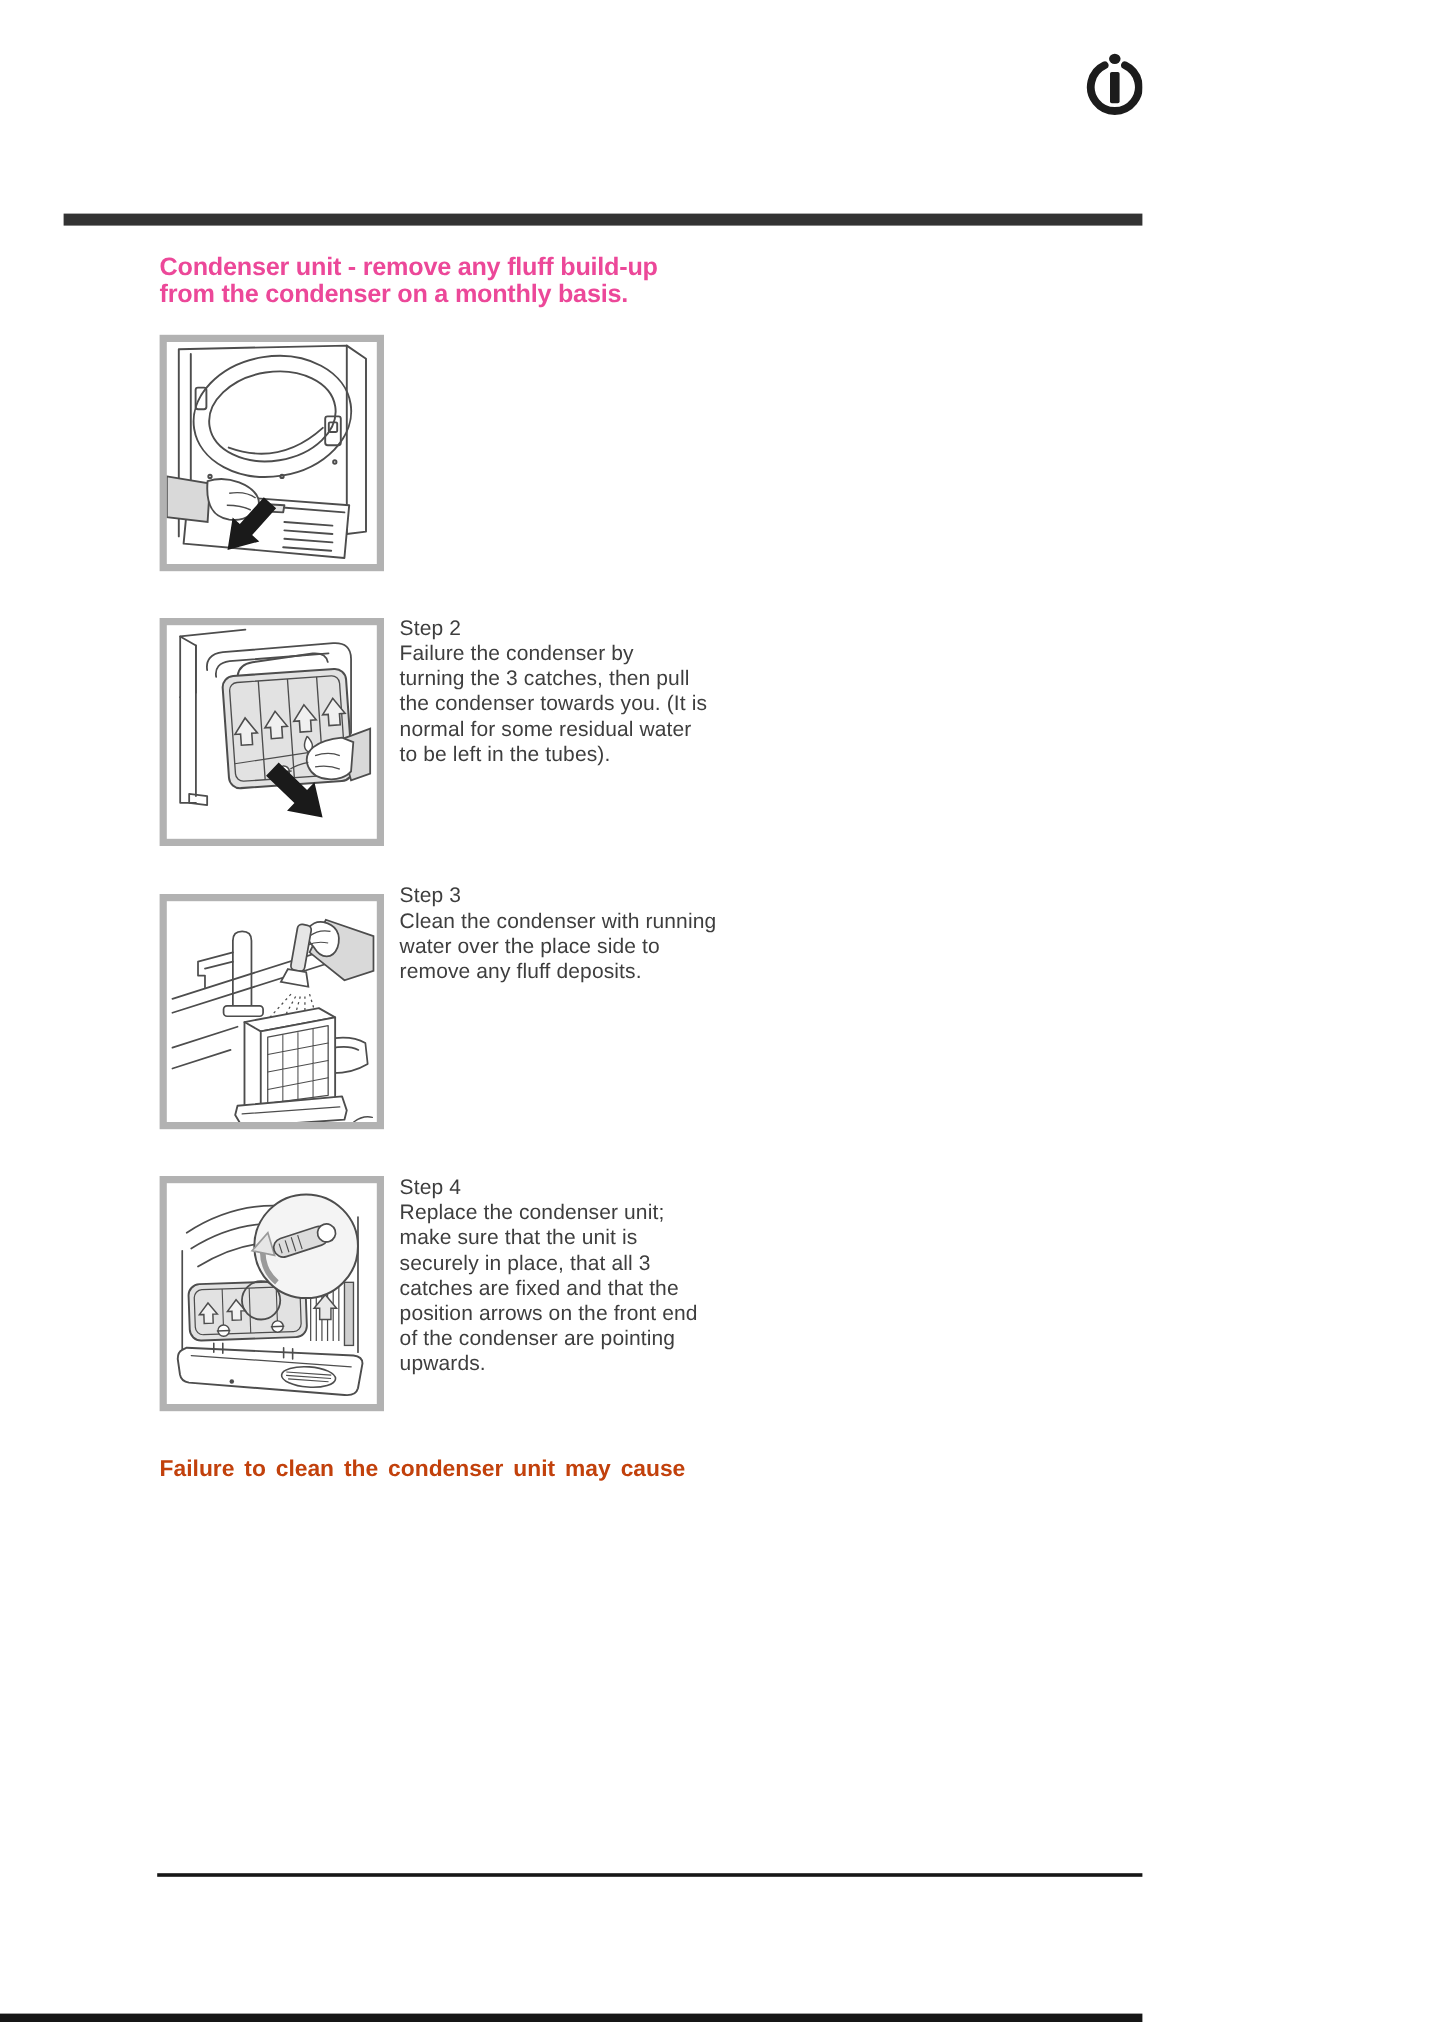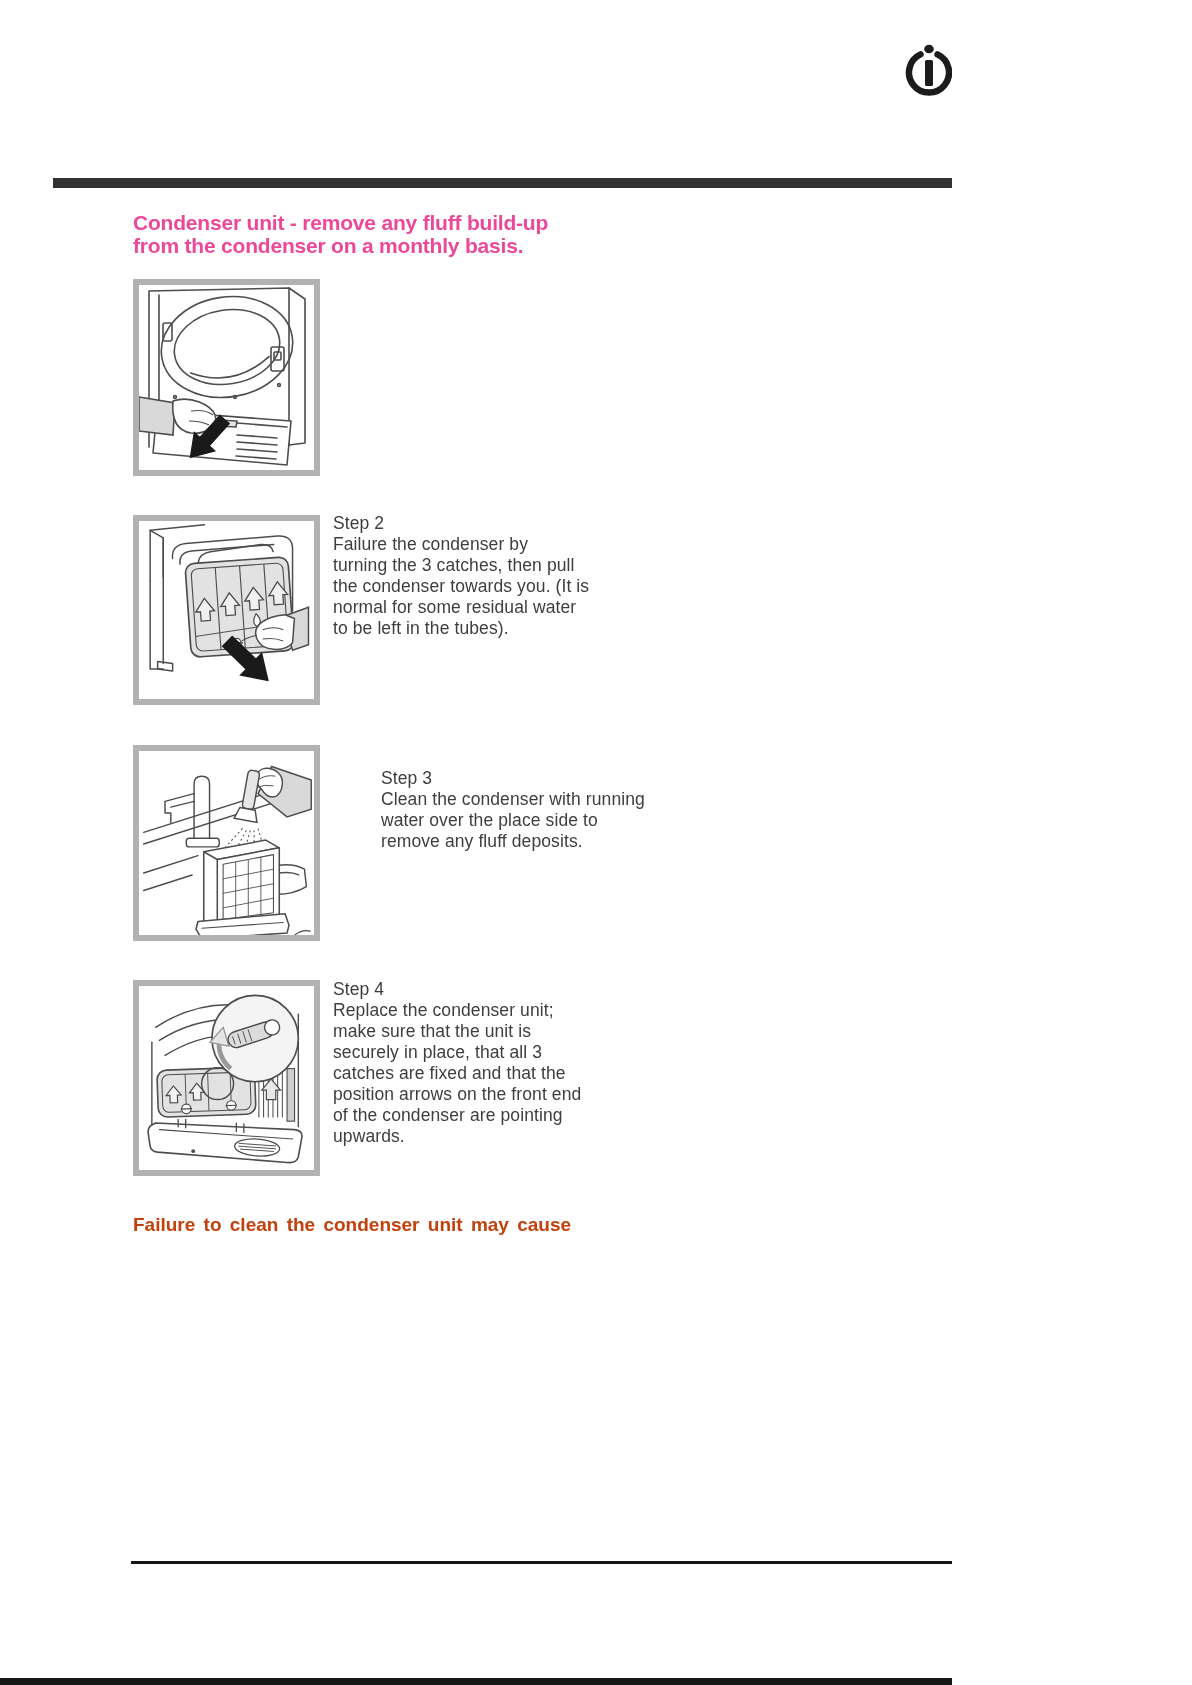--- a/index.html
+++ b/index.html
@@ -24,21 +24,21 @@
        box-sizing:border-box;}
   .fig svg{display:block;width:100%;height:100%;}
   .fig.f1{top:279px;height:197px;}
   .fig.f2{top:515px;height:190px;}
   .fig.f3{top:745px;height:196px;}
   .fig.f4{top:980px;height:196px;}
   .step-text{position:absolute;left:333px;width:270px;font-size:17.5px;line-height:21px;
              color:#3e3e3e;letter-spacing:0.1px;}
   .step-text.t1{top:276px;}
   .step-text.t2{top:513px;}
-  .step-text.t3{top:768px;margin-left:48px;}
+  .step-text.t3{top:736px;}
   .step-text.t4{top:979px;}
   
   .footer-rule{position:absolute;left:131px;top:1561px;width:1041px;height:3px;background:#161616;}
   .page-number{position:absolute;left:1040px;top:1580px;width:52px;text-align:right;
                font-size:20px;font-weight:700;color:#131313;}
   .bottom-bar{position:absolute;left:0;top:1678px;width:1192px;height:7px;background:#161616;}
 </style>
 </head>
 <body>
 

